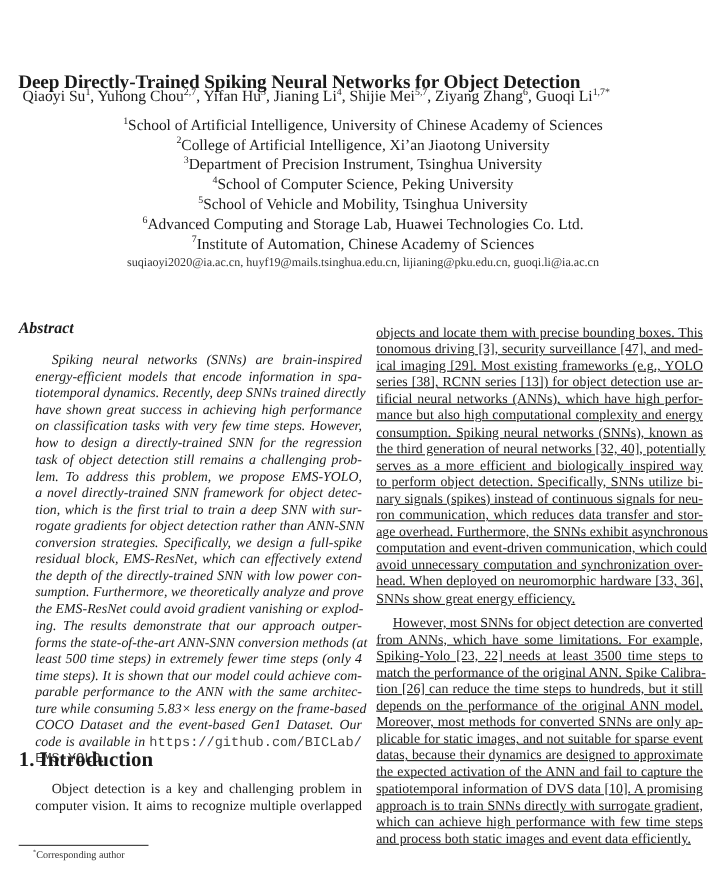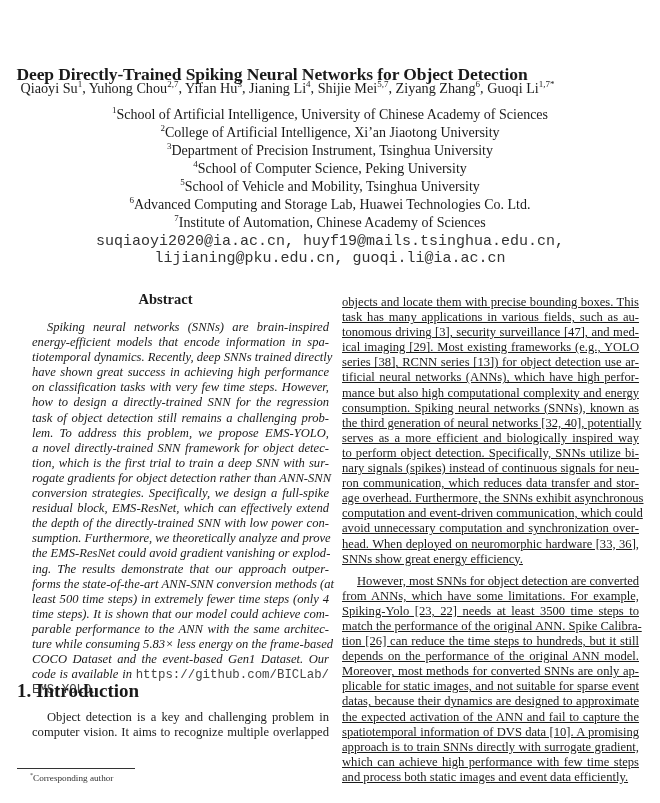--- a/index.html
+++ b/index.html
@@ -4,25 +4,25 @@
 <style>
   html, body { margin:0; padding:0; background:#fff; }
   body { width:660px; height:803px; position:relative; overflow:hidden; color:#1a1a1a;
          font-family:"Liberation Serif", "DejaVu Serif", serif; }
   .title { position:absolute; left:0; width:544px; top:16px; text-align:center;
            font-weight:bold; font-size:17.5px; letter-spacing:-0.1px;margin-top:48px; }
   .authors { position:absolute; left:0; width:575px; top:80px; text-align:center; font-size:14.2px; }
   .authors sup, .aff sup { font-size:9px; vertical-align:super; line-height:0; }
   .affs { position:absolute; left:0; width:660px; top:106px; text-align:center; font-size:14px; line-height:18px; }
   .emails { position:absolute; left:0; width:660px; top:233px; text-align:center;
-            font-family:Liberation Mono, monospace; font-size:15px; color:#333; }
+            font-family:Liberation Serif, serif; font-size:11px; color:#333; }
   .col { position:absolute; width:297px; }
   .left { left:17px;margin-left:15px; }
   .right { left:342px; }
-  .h-abs { position:absolute; left:17px; width:297px; top:291px; text-align:center; font-weight:bold; font-size:14.5px; }
+  .h-abs { position:absolute; left:17px; width:297px; top:291px; font-weight:bold; font-size:14.5px;font-style:italic; }
   .line { display:block; height:15.1px; line-height:15.1px; font-size:12.6px; text-align:justify;
           text-align-last:justify; white-space:nowrap; overflow:visible; }
   .line.last { text-align-last:left; }
   .line.indent { padding-left:15px; }
   .abs .line { font-style:italic; }
   .mono { font-family:"Liberation Mono","DejaVu Sans Mono",monospace; font-style:normal; color:#444; font-size:12.4px; }
   .h-intro { position:absolute; left:17px; top:680px; font-weight:bold; font-size:19px; }
   .rule { position:absolute; left:17px; top:768px; width:118px; border-top:1px solid #333; }
   .foot { position:absolute; left:30px; top:772px; font-size:9.2px; color:#333; }
   .foot sup { font-size:6px; }
@@ -89,21 +89,20 @@
 <div class="col left" style="top:710px;">
   <span class="line indent">Object detection is a key and challenging problem in</span>
   <span class="line">computer vision. It aims to recognize multiple overlapped</span>
 </div>
 
 <div class="rule"></div>
 <div class="foot"><sup>*</sup><span>Corresponding author</span></div>
 
 <div class="col right" style="top:295px;text-decoration:underline;">
   <span class="line">objects and locate them with precise bounding boxes. This</span>
-  <span class="line">task has many applications in various fields, such as au-</span>
   <span class="line">tonomous driving [3], security surveillance [47], and med-</span>
   <span class="line">ical imaging [29]. Most existing frameworks (e.g., YOLO</span>
   <span class="line">series [38], RCNN series [13]) for object detection use ar-</span>
   <span class="line">tificial neural networks (ANNs), which have high perfor-</span>
   <span class="line">mance but also high computational complexity and energy</span>
   <span class="line">consumption. Spiking neural networks (SNNs), known as</span>
   <span class="line">the third generation of neural networks [32, 40], potentially</span>
   <span class="line">serves as a more efficient and biologically inspired way</span>
   <span class="line">to perform object detection. Specifically, SNNs utilize bi-</span>
   <span class="line">nary signals (spikes) instead of continuous signals for neu-</span>

